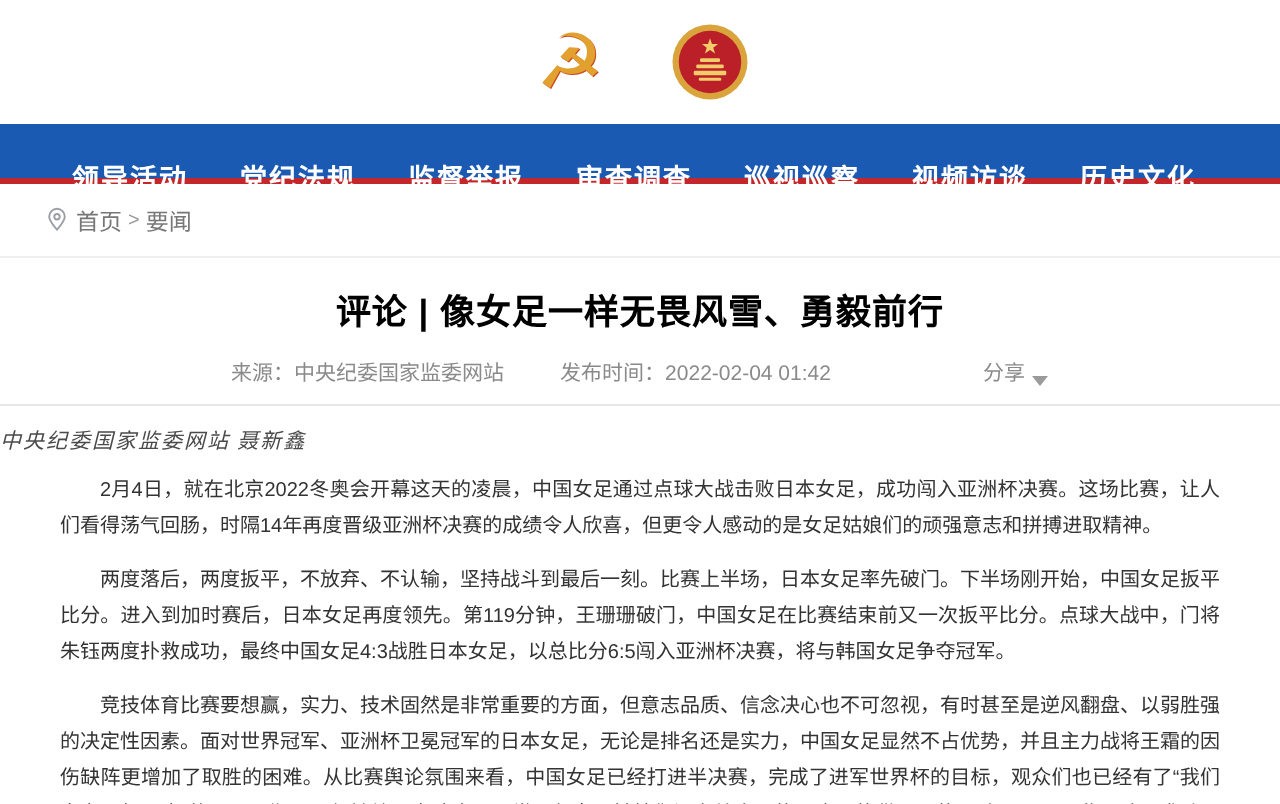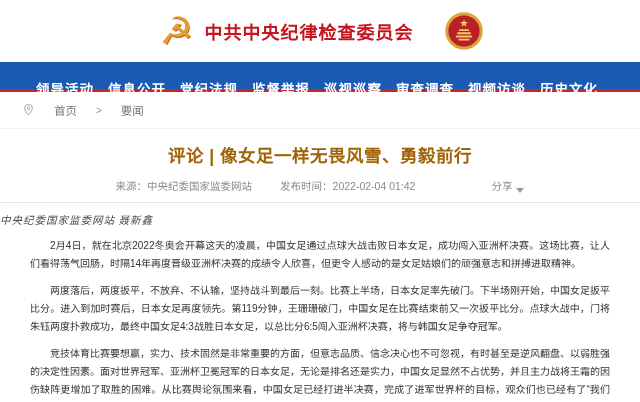--- a/index.html
+++ b/index.html
@@ -56,38 +56,38 @@
     white-space: nowrap;
     cursor: pointer;
     margin-top: 24px;
   }
 
   
   .breadcrumb {
     height: 37px;
     display: flex;
     align-items: center;
-    gap: 19px;
+    gap: 3px;
     padding: 0 0 0 22px;
     border-bottom: 1px solid #f0f0f0;
     font-size: 11.5px;
     color: #777;
     text-align: center;
   }
   .breadcrumb a { color: #777; text-decoration: none; cursor: pointer; }
   .crumb-sep { color: #999; font-size: 10px; }
   .pin-icon svg { display: block; }
 
   
   .article-title {
     margin-top: 13px;
     text-align: center;
     font-size: 17.5px;
     font-weight: bold;
-    color: #a16207;
+    color: #000000;
     letter-spacing: 0.5px;
   }
   .article-meta {
     margin-top: 11px;
     text-align: center;
     font-size: 10.5px;
     color: #8a8a8a;
     display: flex;
     justify-content: center;
     align-items: center;
@@ -133,44 +133,42 @@
   }
 </style>
 </head>
 <body>
 
 <header class="site-header">
   <div class="logo-block">
     <span class="emblem">
       <span class="party-glyph">☭</span>
     </span>
-    <span class="org-name">中共中央纪律检查委员会</span>
   </div>
   <div class="logo-block">
     <span class="emblem">
       <svg width="40" height="40" viewBox="0 0 64 64">
         <circle cx="32" cy="32" r="30" fill="#d9a43b"></circle>
         <circle cx="32" cy="32" r="25" fill="#bb1f27"></circle>
         <polygon points="32,13 33.6,17.6 38.5,17.6 34.6,20.5 36.1,25.2 32,22.3 27.9,25.2 29.4,20.5 25.5,17.6 30.4,17.6" fill="#f2cc6a"></polygon>
         <rect x="24" y="29" width="16" height="3" rx="1" fill="#f2cc6a"></rect>
         <rect x="21" y="34" width="22" height="3" rx="1" fill="#f2cc6a"></rect>
         <rect x="19" y="39" width="26" height="3.5" rx="1" fill="#f2cc6a"></rect>
         <rect x="23" y="44.5" width="18" height="2.5" rx="1" fill="#f2cc6a"></rect>
       </svg>
     </span>
   </div>
 </header>
 
 <nav class="main-nav">
   <a class="nav-item">领导活动</a>
-  <a class="nav-item">信息公开</a>
   <a class="nav-item">党纪法规</a>
   <a class="nav-item">监督举报</a>
+  <a class="nav-item">审查调查</a>
   <a class="nav-item">巡视巡察</a>
-  <a class="nav-item">审查调查</a>
   <a class="nav-item">视频访谈</a>
   <a class="nav-item">历史文化</a>
 </nav>
 
 <div class="breadcrumb">
   <span class="pin-icon">
     <svg width="13" height="16" viewBox="0 0 24 24" fill="none" stroke="#9aa0a6" stroke-width="1.8">
       <path d="M12 21 C7.5 15.6 4.8 11.9 4.8 8.9 a7.2 7.2 0 1 1 14.4 0 C19.2 11.9 16.5 15.6 12 21 Z"></path>
       <circle cx="12" cy="9" r="2.5"></circle>
     </svg>

